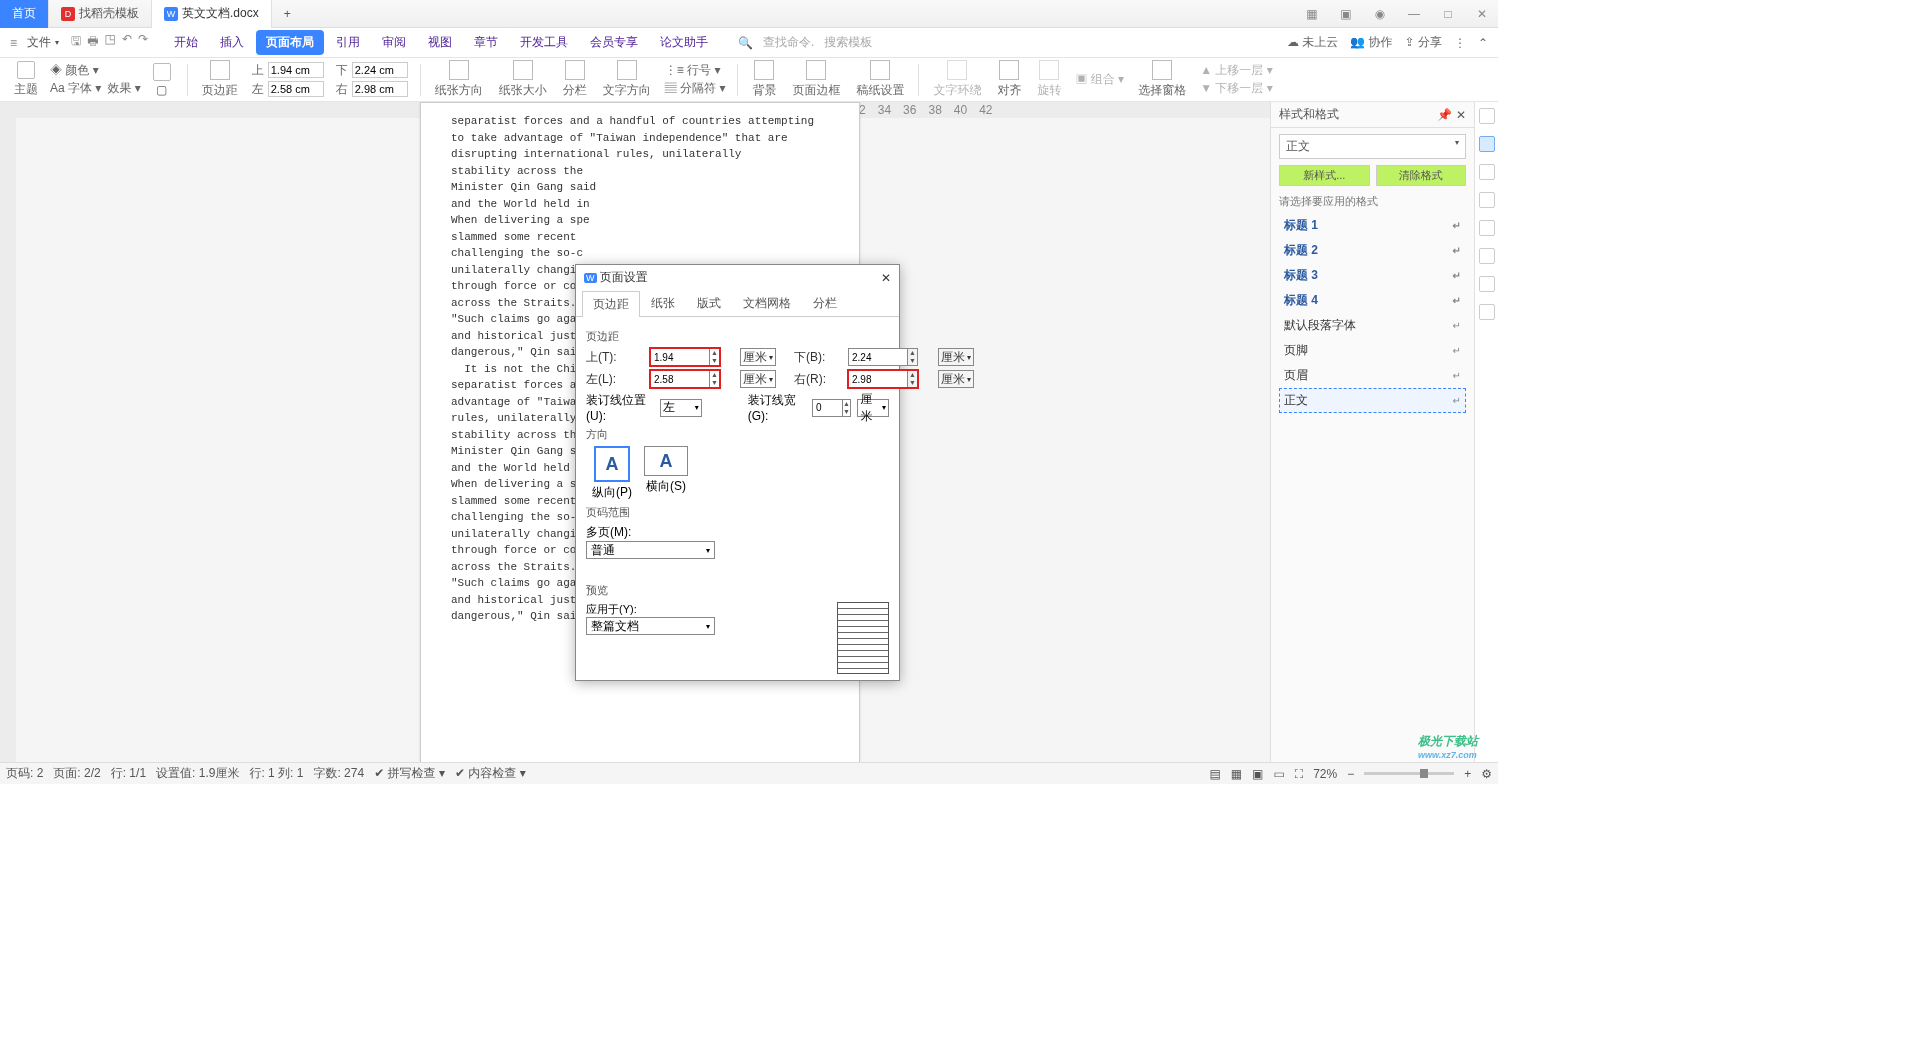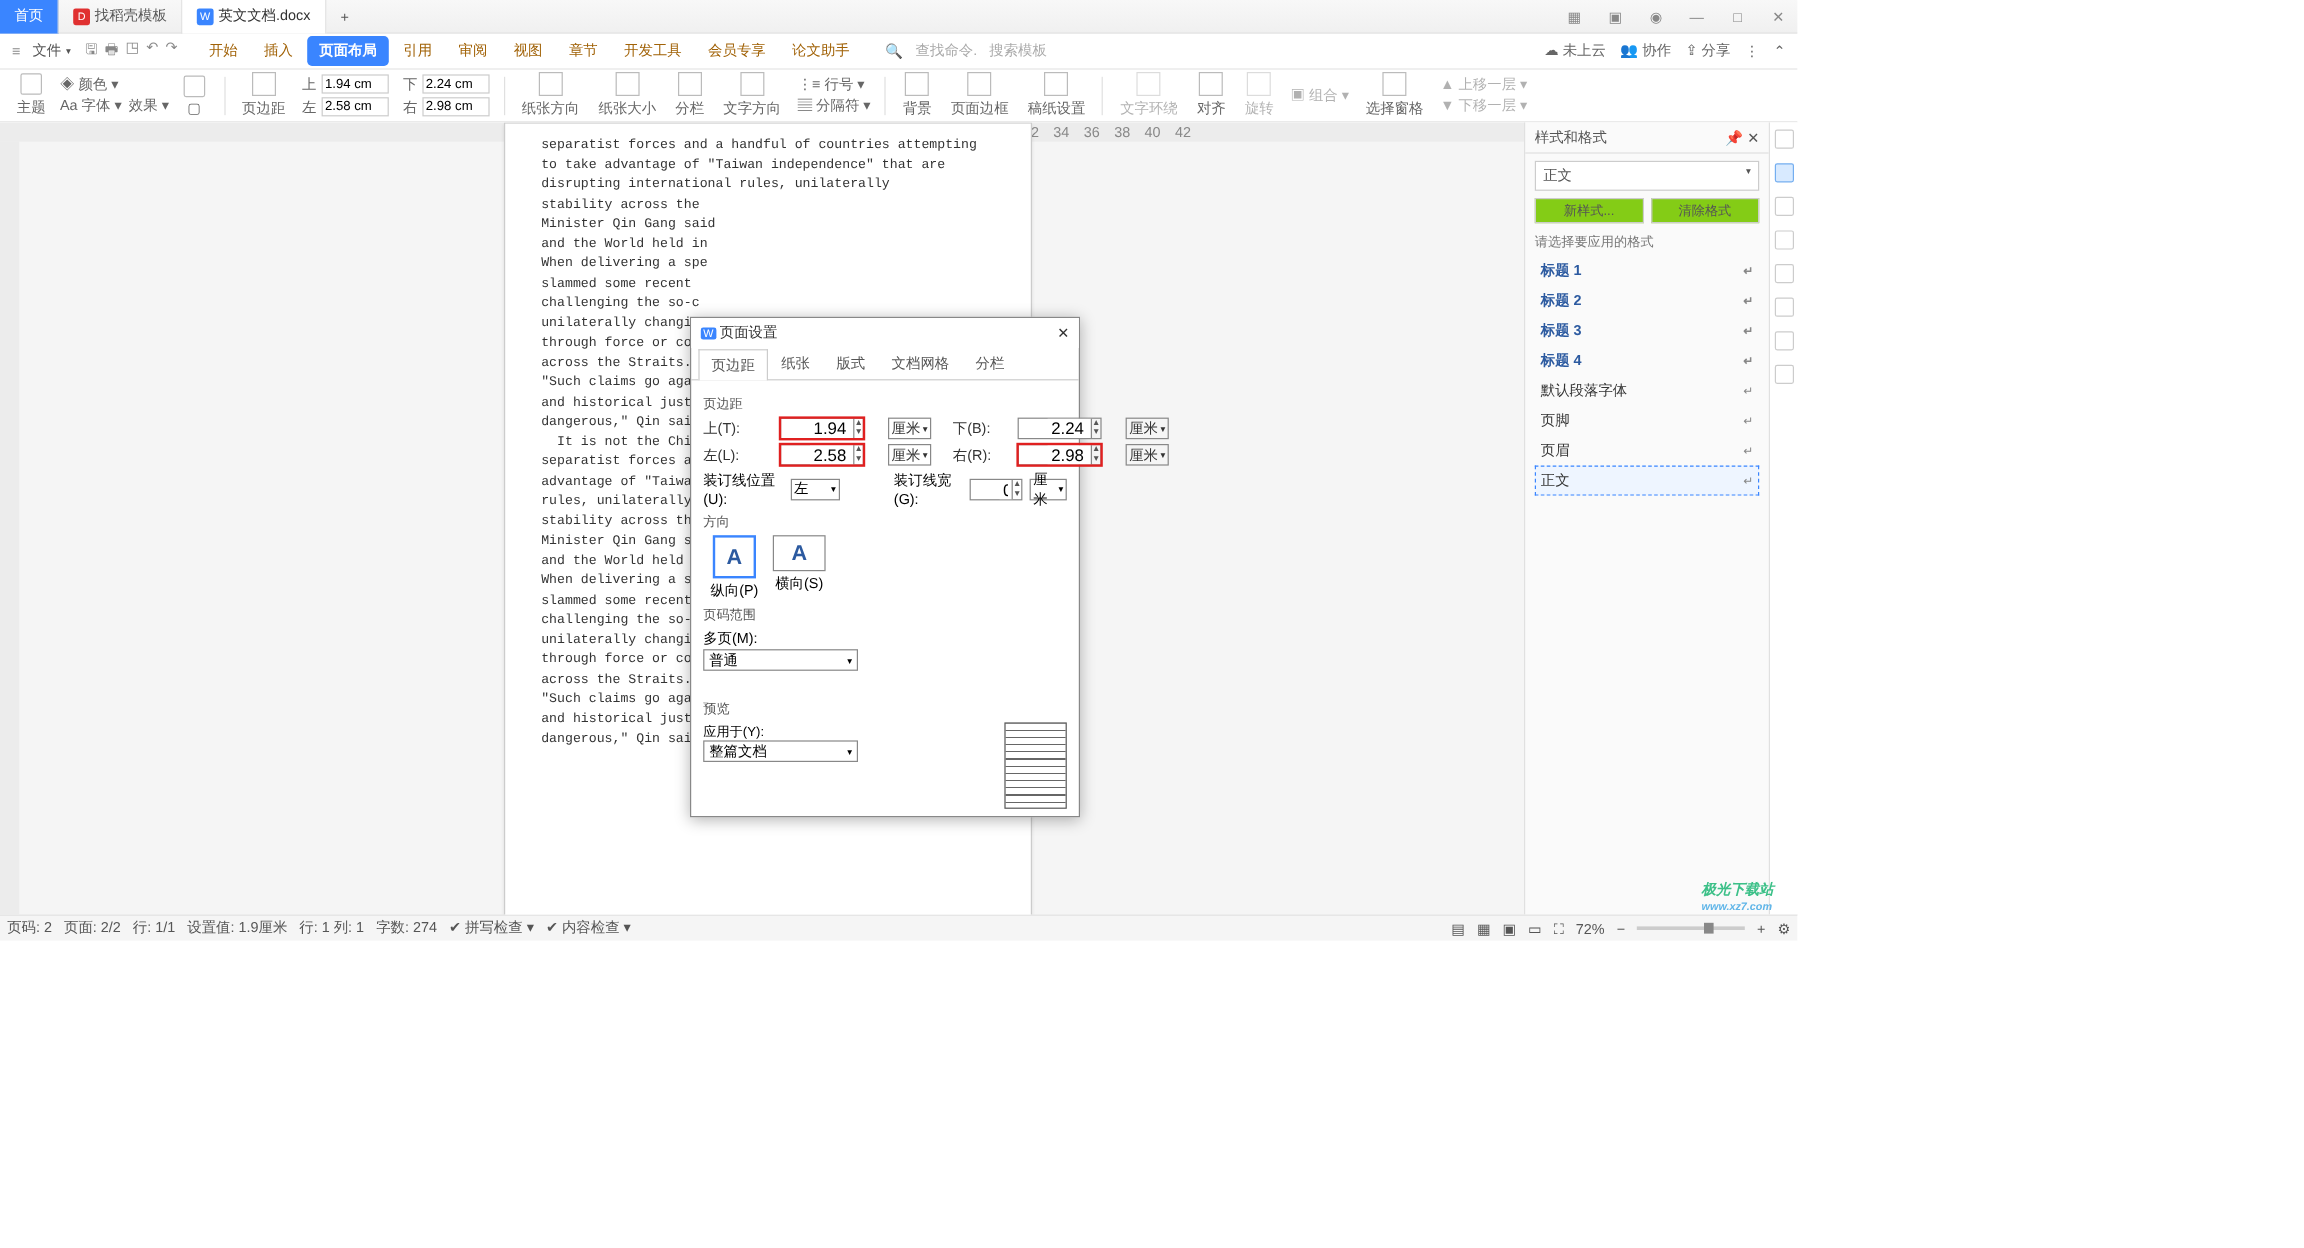--- a/index.html
+++ b/index.html
@@ -12,21 +12,21 @@
   .tab.home { background: #3a85ff; color: #fff; }
   .tab-ico { width: 14px; height: 14px; display: inline-flex; align-items: center; justify-content: center; }
   .win-controls { margin-left: auto; display: flex; align-items: center; padding-right: 4px; gap: 10px; color: #888; }
   .win-btn { width: 24px; text-align: center; cursor: pointer; }
   
   
   .menurow { display: flex; height: 30px; align-items: center; border-bottom: 1px solid #e5e5e5; padding-left: 6px; }
   .file-btn { display: flex; align-items: center; gap: 4px; padding: 0 6px; color: #555; }
   .mini-icons { display: flex; gap: 6px; padding: 0 6px; color: #888; }
   .menu-tabs { display: flex; margin-left: 10px; gap: 2px; }
-  .menu-tab { padding: 4px 10px; color: #a16207; border-radius: 4px; cursor: pointer; }
+  .menu-tab { padding: 4px 10px; color: #4c1d95; border-radius: 4px; cursor: pointer; }
   .menu-tab.active { background: #3a85ff; color: #fff; font-weight: bold; }
   .search-area { display: flex; gap: 10px; margin-left: 20px; color: #aaa; align-items: center; }
   .right-actions { margin-left: auto; display: flex; gap: 12px; padding-right: 10px; color: #666; align-items: center; }
   
   
   .ribbon { display: flex; height: 44px; border-bottom: 1px solid #e5e5e5; align-items: center; padding: 0 6px; gap: 4px; color: #666; }
   .rbn-grp { display: flex; flex-direction: column; align-items: center; padding: 0 8px; font-size: 11px; gap: 2px; }
   .rbn-grp .ico { width: 18px; height: 18px; border: 1px solid #bbb; border-radius: 2px; }
   .rbn-margin { display: flex; flex-direction: column; gap: 2px; font-size: 11px; padding: 0 4px; }
   .rbn-margin-row { display: flex; align-items: center; gap: 4px; }
@@ -43,21 +43,21 @@
   .ruler-v { position: absolute; top: 16px; left: 0; bottom:0; width: 16px; background: #ececec; }
   .page { position: absolute; left: 420px; width: 440px; background: #fff; border: 1px solid #ccc; box-shadow: 0 1px 3px rgba(0,0,0,.1); }
   .page1 { top: 0; height: 690px; }
   .doctext { padding: 10px 30px; font-family: "Courier New", monospace; font-size: 11px; color: #333; line-height: 1.5; white-space: pre-wrap; }
   
   
   .style-panel { width: 204px; border-left: 1px solid #e0e0e0; background: #fafafa; display: flex; flex-direction: column; }
   .sp-head { display: flex; align-items: center; justify-content: space-between; padding: 4px 8px; border-bottom: 1px solid #e0e0e0; color: #555; }
   .sp-sel { margin: 6px 8px; padding: 3px 6px; border: 1px solid #ccc; background: #fff; color: #555; }
   .sp-btns { display: flex; gap: 6px; padding: 0 8px 6px; }
-  .sp-btn { flex:1; border: 1px solid #ccc; background: #84cc16; padding: 2px 0; text-align:center; color:#555; font-size:11px; }
+  .sp-btn { flex:1; border: 1px solid #ccc; background: #bef264; padding: 2px 0; text-align:center; color:#555; font-size:11px; }
   .sp-hint { padding: 2px 8px 4px; color:#777; font-size:11px; }
   .styles-list { flex:1; padding: 0 8px; }
   .style-item { display: flex; justify-content: space-between; align-items: center; padding: 3px 4px; border: 1px solid transparent; color: #333; }
   .style-item.h1 { font-size: 18px; font-weight: bold; color: #2c5aa0; }
   .style-item.h2 { font-size: 16px; font-weight: bold; color: #2c5aa0; }
   .style-item.h3 { font-size: 15px; font-weight: bold; color: #2c5aa0; }
   .style-item.h4 { font-size: 14px; font-weight: bold; color: #2c5aa0; }
   .style-item.sel { border: 1px dashed #3a85ff; background: #eef5ff; }
   .style-item .mark { color: #888; font-size: 10px; }
   .sp-foot { border-top: 1px solid #e0e0e0; padding: 4px 8px; font-size: 11px; color: #555; display:flex; flex-direction:column; gap:4px; }
@@ -79,21 +79,21 @@
   
   .dialog { position: absolute; top: 162px; left: 575px; width: 325px; background: #fff; border: 1px solid #888; box-shadow: 0 2px 12px rgba(0,0,0,.3); z-index: 100; }
   .dlg-title { display:flex; align-items:center; justify-content:space-between; padding: 4px 8px; background: #fff; color: #333; }
   .dlg-tabs { display: flex; border-bottom: 1px solid #ccc; padding-left: 6px; }
   .dlg-tab { padding: 4px 10px; color: #555; cursor: pointer; border:1px solid transparent; border-bottom:none; }
   .dlg-tab.active { border-color: #ccc; background: #fff; position: relative; top:1px; }
   .dlg-body { padding: 8px 10px 6px; }
   .dlg-sec-title { font-size: 11px; color: #555; margin: 4px 0; }
   .dlg-grid { display: grid; grid-template-columns: 60px 70px 12px 36px 10px 50px 70px 12px 36px; gap: 4px; align-items: center; font-size: 11px; color: #333; }
   .numbox { position: relative; border: 1px solid #888; height: 18px; display:flex; }
-  .numbox input { border:none; width: 100%; padding: 0 3px; font-size:14px; outline:none;margin-left:24px; }
+  .numbox input { border:none; width: 100%; padding: 0 3px; font-size:10px; outline:none; }
   .numbox.redmark { outline: 2px solid #e02020; outline-offset: -1px; }
   .spin { width:12px; display:flex; flex-direction:column; border-left:1px solid #888;}
   .spin div{flex:1;font-size:7px;text-align:center;line-height:7px;color:#555;}
   .unit-sel { border:1px solid #888; height:18px; font-size:11px; padding:0 2px; width: 100%; display:flex; align-items:center; justify-content:space-between;}
   .combo { border:1px solid #888; height:18px; font-size:11px; padding:0 4px; display:flex; align-items:center; justify-content:space-between; width:129px; }
   .orient { display:flex; gap: 12px; margin: 4px 0 4px 6px; }
   .orient-box { display:flex; flex-direction:column; align-items:center; gap:2px; font-size:11px; }
   .orient-ico { width:36px; height:36px; border:1px solid #888; display:flex; align-items:center; justify-content:center; font-size:18px; font-weight:bold; color:#2c5aa0; }
   .orient-box.sel .orient-ico { border: 2px solid #3a85ff; }
   .preview { width: 52px; height: 72px; border: 1px solid #555; margin-left: auto; background: repeating-linear-gradient( #fff 0 5px, #666 5px 6px); }

